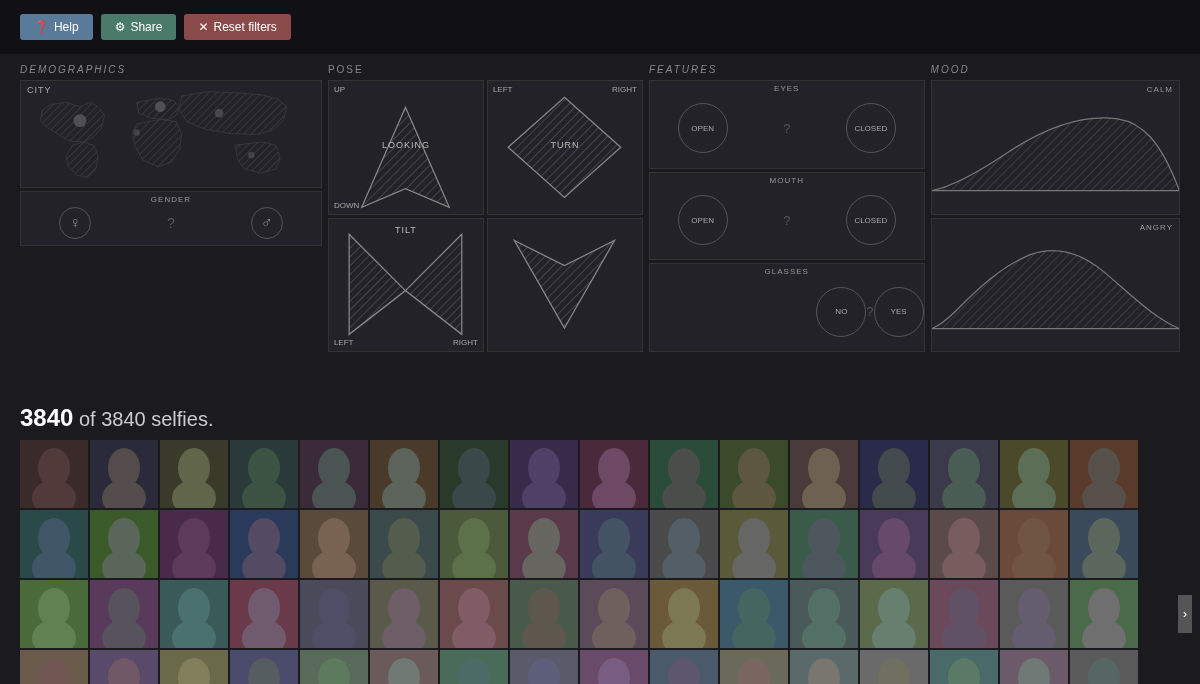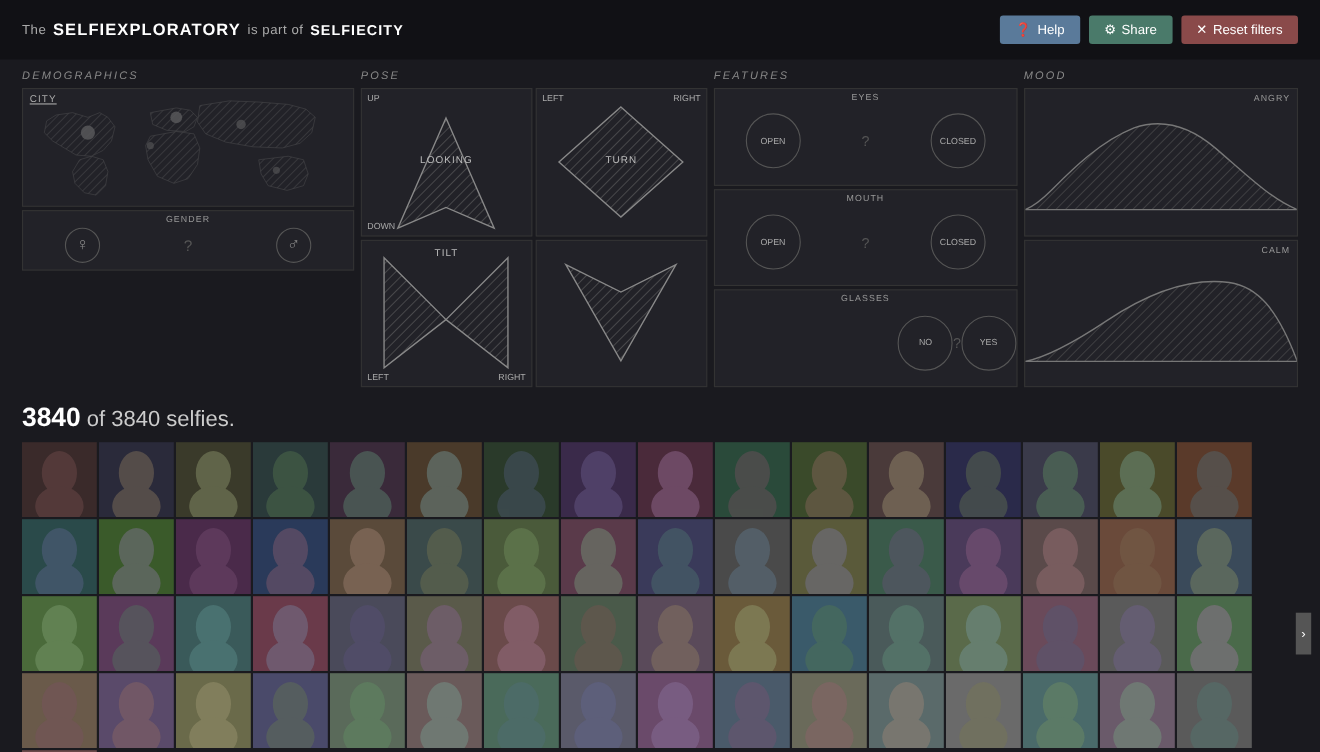--- a/index.html
+++ b/index.html
@@ -56,26 +56,20 @@
       border: none;
     }
     .btn-help { background: #5a7a9a; color: #fff; }
     .btn-share { background: #4a7a6a; color: #fff; }
     .btn-reset { background: #8a4a4a; color: #fff; }
   </style>
 </head>
 <body>
 
 <div class="header">
-  <div class="header-brand">
-    <span>The</span>
-    <span class="brand-main">SELFIEXPLORATORY</span>
-    <span>is part of</span>
-    <span class="brand-sub">SELFIECITY</span>
-  </div>
   <div class="header-buttons">
     <button class="header-btn btn-help">
       <span>❓</span>
       <span>Help</span>
     </button>
     <button class="header-btn btn-share">
       <span>⚙</span>
       <span>Share</span>
     </button>
     <button class="header-btn btn-reset">
@@ -84,21 +78,21 @@
     </button>
   </div>
 </div>
 
 <div id="main-filters" style="display:flex; padding: 10px 20px 0 20px; gap:0;">
 
   <div style="flex:1.15; padding-right:6px;">
     <div style="color:#888;font-size:10px;letter-spacing:2px;font-style:italic;margin-bottom:5px;text-transform:uppercase;">DEMOGRAPHICS</div>
 
     <div style="background:#222228;border:1px solid #333;height:108px;position:relative;overflow:hidden;margin-bottom:3px;">
-      <span style="position:absolute;top:4px;left:6px;font-size:9px;color:#aaa;letter-spacing:1px;text-decoration:underline;">CITY</span>
+      <span style="position:absolute;top:4px;left:6px;font-size:9px;color:#aaa;letter-spacing:1px;">CITY</span>
       <svg viewBox="0 0 280 95" style="width:100%;height:100%;opacity:0.55;">
         <defs>
           <pattern id="hm" patternUnits="userSpaceOnUse" width="5" height="5" patternTransform="rotate(45)">
             <line x1="0" y1="0" x2="0" y2="5" stroke="#777" stroke-width="0.8"></line>
           </pattern>
         </defs>
         <path d="M20,25 L28,20 L42,18 L55,22 L65,18 L72,22 L78,30 L75,42 L68,50 L58,55 L45,54 L35,48 L25,42 L18,35 Z" fill="url(#hm)" stroke="#666" stroke-width="0.5"></path>
         <path d="M48,58 L58,55 L68,58 L72,68 L70,80 L62,88 L52,86 L44,78 L42,68 Z" fill="url(#hm)" stroke="#666" stroke-width="0.5"></path>
         <path d="M108,18 L130,14 L142,16 L148,22 L145,30 L138,34 L122,33 L110,28 Z" fill="url(#hm)" stroke="#666" stroke-width="0.5"></path>
         <path d="M108,38 L130,34 L145,36 L150,48 L148,62 L140,74 L128,78 L114,72 L106,58 L104,46 Z" fill="url(#hm)" stroke="#666" stroke-width="0.5"></path>
@@ -115,21 +109,21 @@
 
     <div style="background:#222228;border:1px solid #333;height:55px;display:flex;align-items:center;justify-content:space-around;position:relative;">
       <span style="position:absolute;top:3px;left:50%;transform:translateX(-50%);font-size:8px;color:#999;letter-spacing:1px;">GENDER</span>
       <div style="width:32px;height:32px;border:1px solid #555;border-radius:50%;display:flex;align-items:center;justify-content:center;font-size:16px;color:#888;margin-top:8px;">♀</div>
       <span style="font-size:14px;color:#555;margin-top:8px;">?</span>
       <div style="width:32px;height:32px;border:1px solid #555;border-radius:50%;display:flex;align-items:center;justify-content:center;font-size:16px;color:#888;margin-top:8px;">♂</div>
     </div>
   </div>
 
   <div style="flex:1.2; padding-right:6px;">
-    <div style="color:#888;font-size:10px;letter-spacing:2px;font-style:italic;margin-bottom:5px;text-transform:uppercase;">POSE</div>
+    <div style="color:#888;font-size:10px;letter-spacing:2px;margin-bottom:5px;text-transform:uppercase;">POSE</div>
 
     <div style="display:grid;grid-template-columns:1fr 1fr;grid-template-rows:1fr 1fr;gap:3px;height:272px;">
 
       <div style="background:#222228;border:1px solid #333;position:relative;overflow:hidden;display:flex;align-items:flex-end;justify-content:center;">
         <span style="position:absolute;top:4px;left:5px;font-size:8px;color:#aaa;">UP</span>
         <svg viewBox="0 0 100 90" style="width:85%;height:85%;">
           <defs>
             <pattern id="ht" patternUnits="userSpaceOnUse" width="5" height="5" patternTransform="rotate(45)">
               <line x1="0" y1="0" x2="0" y2="5" stroke="#666" stroke-width="0.8"></line>
             </pattern>
@@ -214,52 +208,52 @@
 
     </div>
   </div>
 
   <div style="flex:0.95;">
     <div style="color:#888;font-size:10px;letter-spacing:2px;font-style:italic;margin-bottom:5px;text-transform:uppercase;">MOOD</div>
 
     <div style="display:flex;flex-direction:column;gap:3px;height:272px;">
 
       <div style="flex:1;background:#222228;border:1px solid #333;position:relative;overflow:hidden;">
+        <span style="position:absolute;top:4px;right:6px;font-size:8px;color:#999;letter-spacing:1px;">CALM</span>
+        <svg viewBox="0 0 200 70" style="width:100%;height:100%;">
+          <defs>
+            <pattern id="hc" patternUnits="userSpaceOnUse" width="5" height="5" patternTransform="rotate(45)">
+              <line x1="0" y1="0" x2="0" y2="5" stroke="#555" stroke-width="0.8"></line>
+            </pattern>
+          </defs>
+
+          <path d="M0,70 C10,68 30,60 60,40 C90,20 120,8 150,12 C170,15 185,30 200,70 Z" fill="url(#hc)" stroke="#777" stroke-width="1"></path>
+        </svg>
+      </div>
+
+      <div style="flex:1;background:#222228;border:1px solid #333;position:relative;overflow:hidden;">
         <span style="position:absolute;top:4px;right:6px;font-size:8px;color:#999;letter-spacing:1px;">ANGRY</span>
         <svg viewBox="0 0 200 70" style="width:100%;height:100%;">
           <defs>
             <pattern id="hag" patternUnits="userSpaceOnUse" width="5" height="5" patternTransform="rotate(45)">
               <line x1="0" y1="0" x2="0" y2="5" stroke="#555" stroke-width="0.8"></line>
             </pattern>
           </defs>
           <path d="M0,70 C5,68 10,65 20,55 C35,40 55,20 80,10 C100,3 120,8 140,25 C160,42 180,62 200,70 Z" fill="url(#hag)" stroke="#777" stroke-width="1"></path>
         </svg>
       </div>
 
-      <div style="flex:1;background:#222228;border:1px solid #333;position:relative;overflow:hidden;">
-        <span style="position:absolute;top:4px;right:6px;font-size:8px;color:#999;letter-spacing:1px;">CALM</span>
-        <svg viewBox="0 0 200 70" style="width:100%;height:100%;">
-          <defs>
-            <pattern id="hc" patternUnits="userSpaceOnUse" width="5" height="5" patternTransform="rotate(45)">
-              <line x1="0" y1="0" x2="0" y2="5" stroke="#555" stroke-width="0.8"></line>
-            </pattern>
-          </defs>
-
-          <path d="M0,70 C10,68 30,60 60,40 C90,20 120,8 150,12 C170,15 185,30 200,70 Z" fill="url(#hc)" stroke="#777" stroke-width="1"></path>
-        </svg>
-      </div>
-
 
     </div>
   </div>
 
 </div>
 
 <div style="padding:14px 20px 8px 20px;">
-  <div style="font-size:20px;color:#ccc;">
+  <div style="font-size:20px;color:#ccc;margin-top:38px;">
     <strong style="color:#fff;font-size:24px;font-weight:bold;">3840</strong>
     <span>of 3840 selfies.</span>
   </div>
 </div>
 
 <div style="padding:0 20px;position:relative;">
   <div id="photo-grid" style="display:flex;flex-wrap:wrap;gap:2px;">
       <div style="width: 68px; height: 68px; background: rgb(58, 42, 42); overflow: hidden; flex-shrink: 0; cursor: pointer; position: relative;">
         <svg viewBox="0 0 68 68" width="68" height="68" style="position: absolute; top: 0px; left: 0px; opacity: 0.4;">
     <ellipse cx="34" cy="28" rx="16" ry="20" fill="hsl(0,20%,40%)"></ellipse>

